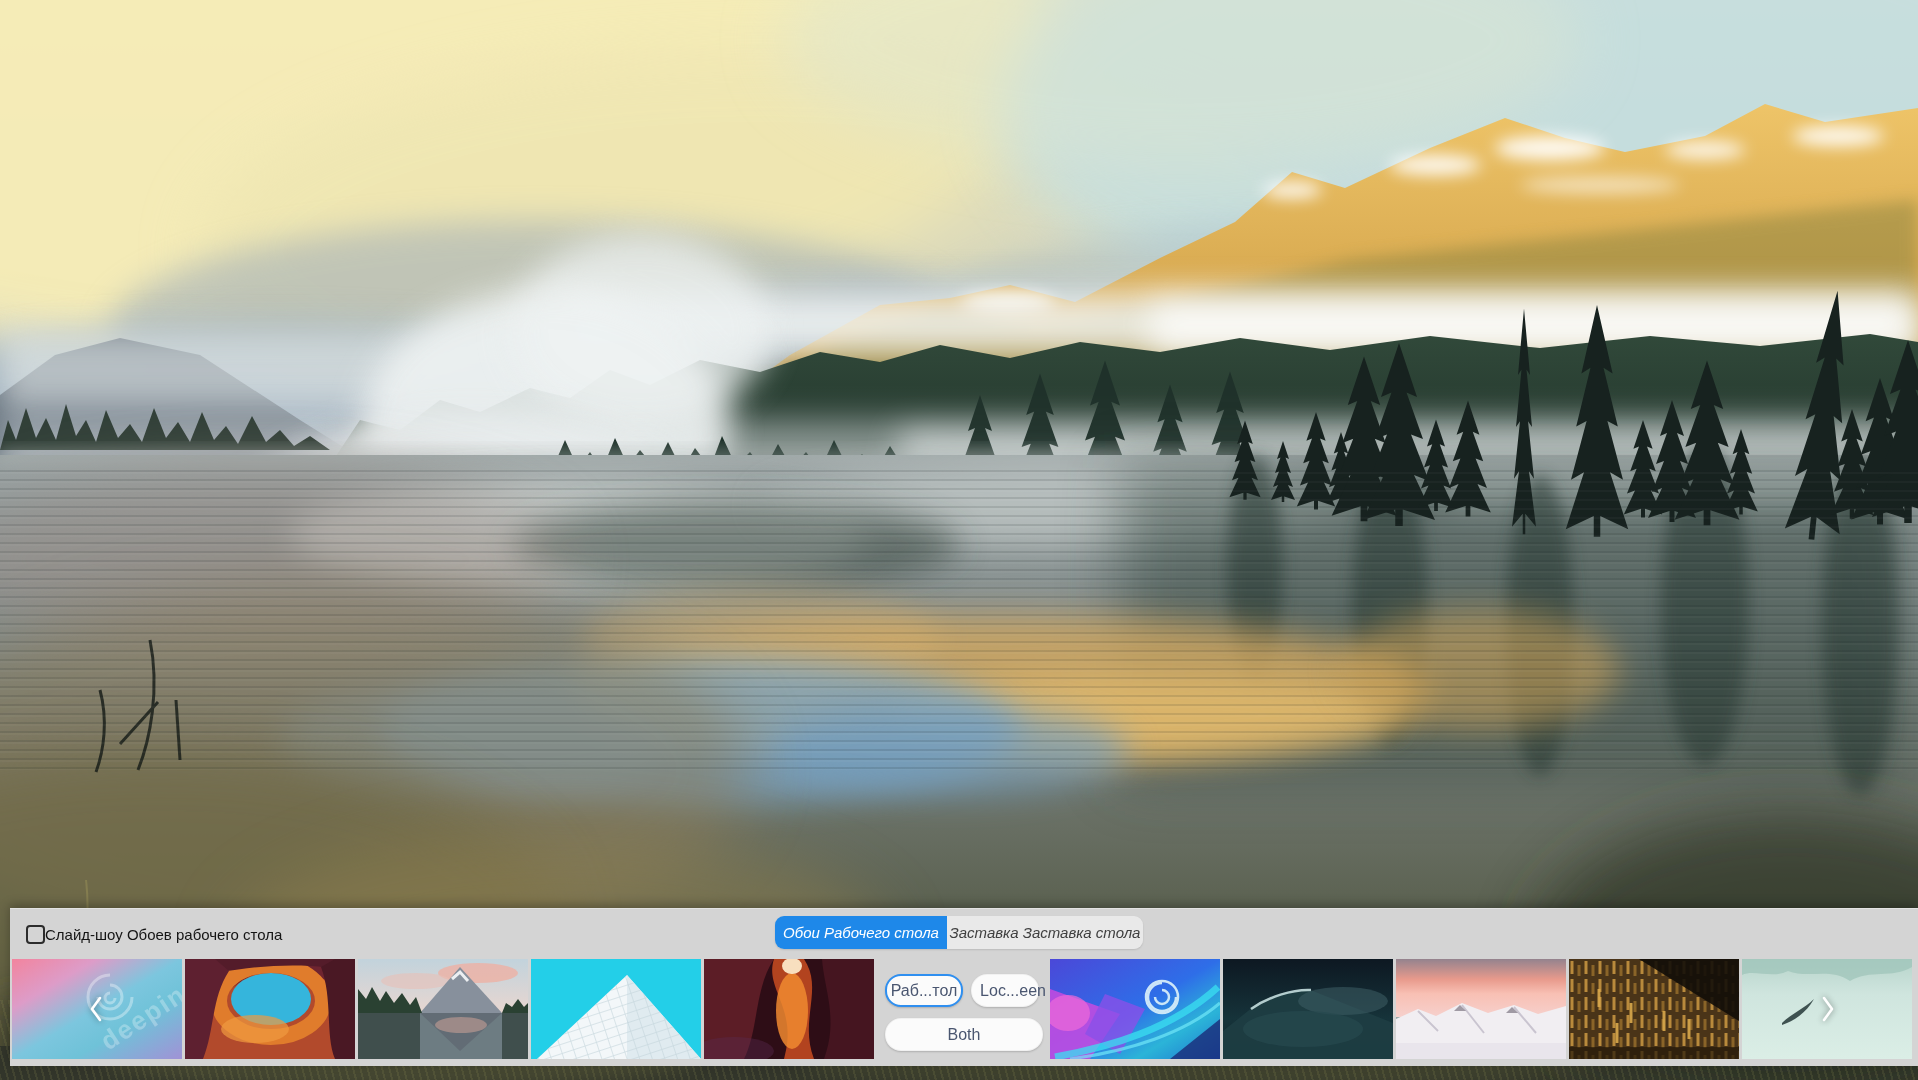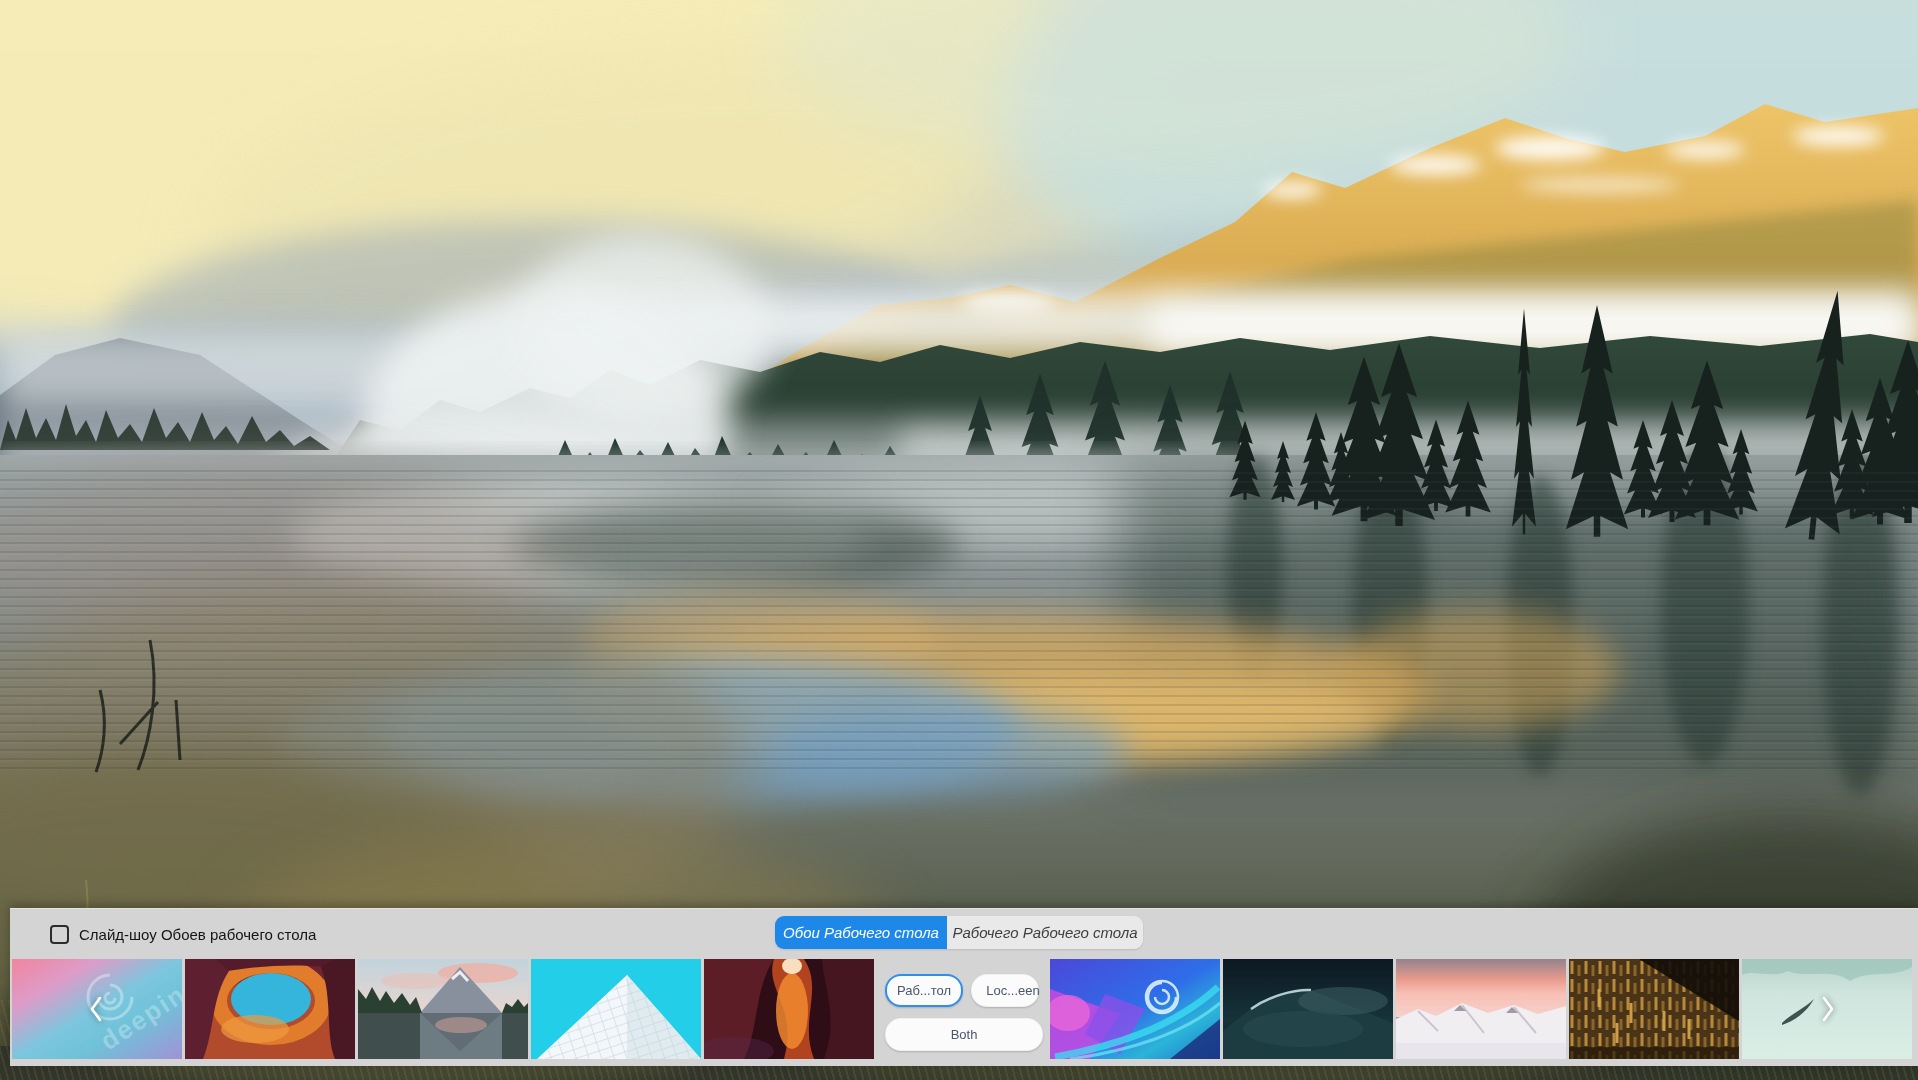--- a/index.html
+++ b/index.html
@@ -8,35 +8,35 @@
   .stage{position:absolute;inset:0;}
   
   .wallpaper{position:absolute;left:0;top:0;width:1918px;height:1080px;}
   .ripples{position:absolute;left:0;top:470px;width:1918px;height:300px;pointer-events:none;
     background:repeating-linear-gradient(180deg,rgba(25,35,36,.12) 0 2px,rgba(255,255,255,.03) 2px 4px,transparent 4px 9px);}
   .grassflecks{position:absolute;left:0;top:1000px;width:1918px;height:80px;pointer-events:none;
     background:repeating-linear-gradient(75deg,rgba(160,158,92,.14) 0 2px,transparent 2px 7px);}
   
   .panel{position:absolute;left:10px;top:908px;width:1908px;height:158px;background:#d4d4d4;
     box-shadow:0 -3px 10px rgba(0,0,0,.28);border-top:1px solid rgba(255,255,255,.35);box-sizing:border-box;}
-  .slideshow-row{position:absolute;left:40px;top:16px;height:18px;display:flex;align-items:center;gap:10px;text-align:center;}
+  .slideshow-row{position:absolute;left:16px;top:16px;height:18px;display:flex;align-items:center;text-align:center;}
   .checkbox{width:15px;height:15px;border:2px solid #2c2c2c;border-radius:4px;background:transparent;flex:none;}
   .slideshow-label{font-size:15px;color:#151515;white-space:nowrap;}
   .tabs{position:absolute;left:765px;top:7px;height:33px;display:flex;border-radius:9px;overflow:hidden;
     box-shadow:0 1px 2px rgba(0,0,0,.12);}
   .tab{display:flex;align-items:center;justify-content:center;font-size:15px;white-space:nowrap;cursor:default;font-style:italic;}
   .tab.active{width:172px;background:#1e88e9;color:#ffffff;}
   .tab.inactive{width:196px;background:#e9e9e9;color:#3f3f3f;}
   .thumbs{position:absolute;left:2px;top:50px;display:flex;gap:3px;}
   .thumb{width:170px;height:100px;position:relative;overflow:hidden;flex:none;background:#9aa;}
   .thumb svg{display:block;}
   .thumb.options{background:transparent;}
   .chev{position:absolute;left:0;top:0;width:100%;height:100%;display:flex;align-items:center;justify-content:center;pointer-events:auto;}
   .chev svg{filter:drop-shadow(0 0 3px rgba(0,0,0,.45));}
-  .opt-btn{position:absolute;background:#fbfbfb;border-radius:16px;font-size:13px;color:#4a5670;
+  .opt-btn{position:absolute;background:#fbfbfb;border-radius:16px;font-size:16px;color:#4a5670;
     display:flex;align-items:center;justify-content:center;box-shadow:0 1px 2px rgba(0,0,0,.18);
     box-sizing:border-box;border:1px solid rgba(0,0,0,.04);}
   .opt-desktop{left:8px;top:15px;width:78px;height:33px;border:2px solid #2f8ff0;}
   .opt-lock{left:94px;top:15px;width:68px;height:33px;padding-left:16px;}
   .opt-both{left:8px;top:59px;width:158px;height:33px;}
 </style>
 </head>
 <body>
 
 <div class="stage">
@@ -196,21 +196,21 @@
 
   <div class="panel">
 
     <div class="slideshow-row">
       <span class="checkbox"></span>
       <span class="slideshow-label">Слайд-шоу Обоев рабочего стола</span>
     </div>
 
     <div class="tabs">
       <div class="tab active">Обои Рабочего стола</div>
-      <div class="tab inactive">Рабочего Рабочего стола</div>
+      <div class="tab inactive">Заставка Заставка стола</div>
     </div>
 
     <div class="thumbs">
 
       <div class="thumb">
         <svg width="170" height="100" viewBox="0 0 170 100">
           <defs>
               <linearGradient id="t1g" x1="0" y1="0" x2="1" y2="1">
             <stop offset="0" stop-color="#f2849e"></stop>
                 <stop offset=".25" stop-color="#dd9cc8"></stop>

